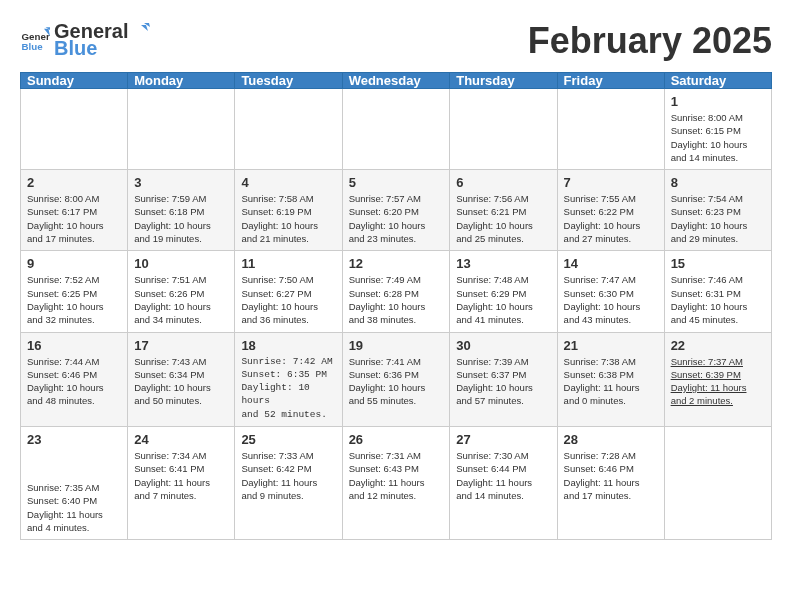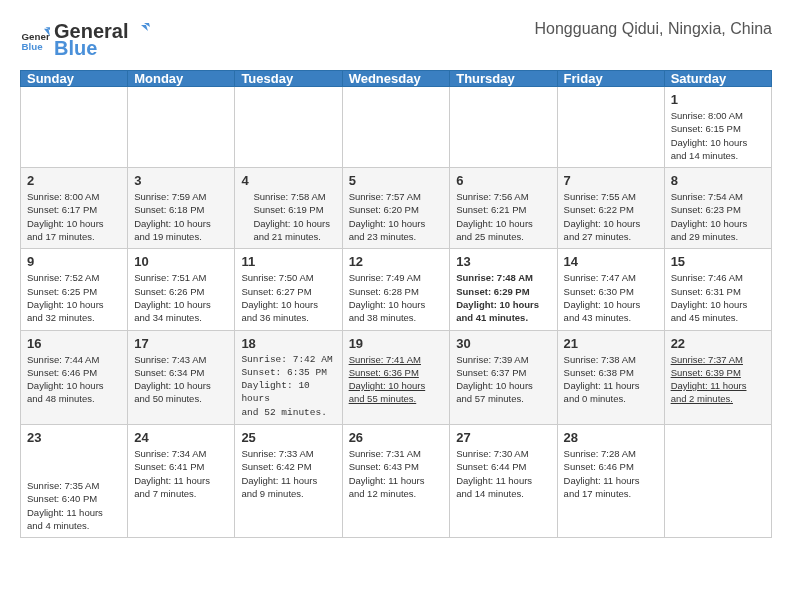--- a/index.html
+++ b/index.html
@@ -94,21 +94,21 @@
         <span style="font-size:20px; font-weight:bold; color:#333;">General</span>
         <svg width="22" height="22" viewBox="0 0 22 22" style="margin: 0 2px;">
           <polygon points="11,4 18,10 16,4" fill="#4a90d9"></polygon>
           <polygon points="14,2 20,6 19,2" fill="#4a90d9"></polygon>
         </svg>
       </div>
       <div style="font-size:20px; font-weight:bold; color:#4a90d9; margin-top:-6px;">Blue</div>
     </div>
   </div>
   <div class="title-area">
-    <div class="location-title">Hongguang Qidui, Ningxia, China</div>
+    <div class="month-title">February 2025</div>
   </div>
 </div>
 
 <table class="calendar">
   <thead>
     <tr>
     <th>Sunday</th>
         <th>Monday</th>
         <th>Tuesday</th>
         <th>Wednesday</th>
@@ -143,21 +143,21 @@
         </td>
         <td>
           <span class="day-number">3</span>
           <div class="day-info" style="white-space: pre-line;">Sunrise: 7:59 AM
 Sunset: 6:18 PM
 Daylight: 10 hours
 and 19 minutes.</div>
         </td>
         <td>
           <span class="day-number">4</span>
-          <div class="day-info" style="white-space: pre-line; margin-left: 12px;">Sunrise: 7:58 AM
+          <div class="day-info" style="white-space: pre-line;">Sunrise: 7:58 AM
 Sunset: 6:19 PM
 Daylight: 10 hours
 and 21 minutes.</div>
         </td>
         <td>
           <span class="day-number">5</span>
           <div class="day-info" style="white-space: pre-line;">Sunrise: 7:57 AM
 Sunset: 6:20 PM
 Daylight: 10 hours
 and 23 minutes.</div>
@@ -208,21 +208,21 @@
         </td>
         <td>
           <span class="day-number">12</span>
           <div class="day-info" style="white-space: pre-line;">Sunrise: 7:49 AM
 Sunset: 6:28 PM
 Daylight: 10 hours
 and 38 minutes.</div>
         </td>
         <td>
           <span class="day-number">13</span>
-          <div class="day-info" style="white-space: pre-line; font-weight: bold;">Sunrise: 7:48 AM
+          <div class="day-info" style="white-space: pre-line;">Sunrise: 7:48 AM
 Sunset: 6:29 PM
 Daylight: 10 hours
 and 41 minutes.</div>
         </td>
         <td>
           <span class="day-number">14</span>
           <div class="day-info" style="white-space: pre-line;">Sunrise: 7:47 AM
 Sunset: 6:30 PM
 Daylight: 10 hours
 and 43 minutes.</div>
@@ -252,21 +252,21 @@
         </td>
         <td>
           <span class="day-number">18</span>
           <div class="day-info" style="white-space: pre-line; font-family: Liberation Mono, monospace;">Sunrise: 7:42 AM
 Sunset: 6:35 PM
 Daylight: 10 hours
 and 52 minutes.</div>
         </td>
         <td>
           <span class="day-number">19</span>
-          <div class="day-info" style="white-space: pre-line; text-decoration: underline;">Sunrise: 7:41 AM
+          <div class="day-info" style="white-space: pre-line;">Sunrise: 7:41 AM
 Sunset: 6:36 PM
 Daylight: 10 hours
 and 55 minutes.</div>
         </td>
         <td>
           <span class="day-number">30</span>
           <div class="day-info" style="white-space: pre-line;">Sunrise: 7:39 AM
 Sunset: 6:37 PM
 Daylight: 10 hours
 and 57 minutes.</div>

